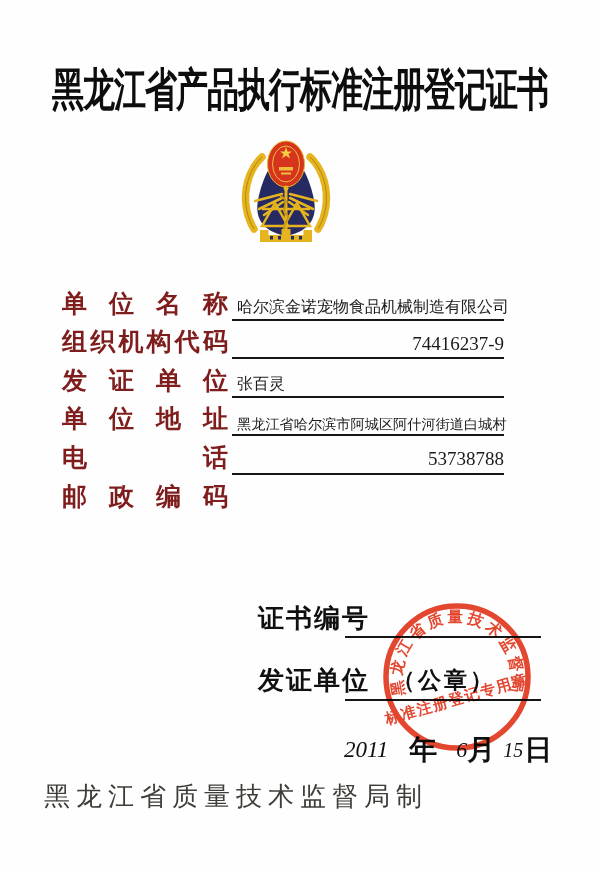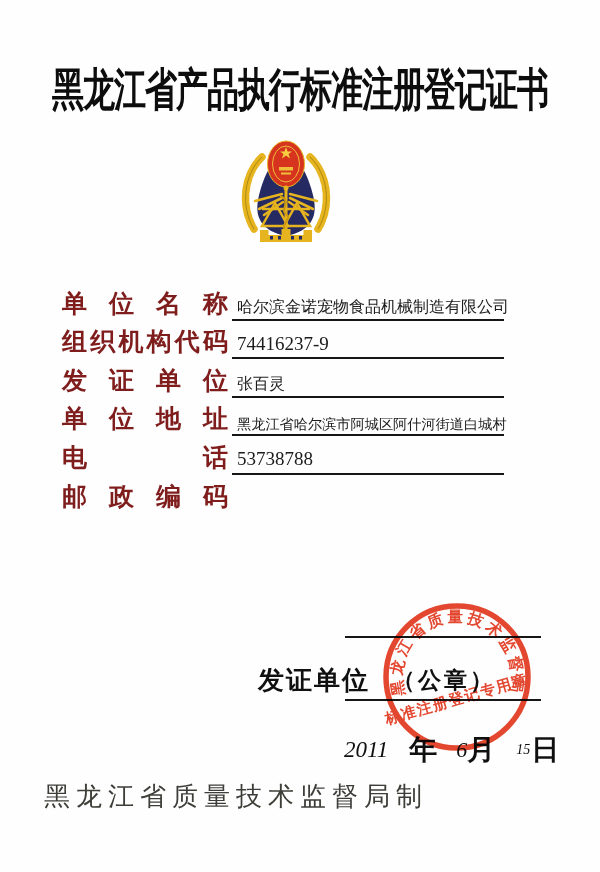--- a/index.html
+++ b/index.html
@@ -22,21 +22,21 @@
   .flabel {
     display:block; width:166px; font-size:25px; font-weight:bold; line-height:1;
     text-align:justify; text-align-last:justify; padding-bottom:5px; color:#7f1d1d;
     font-family:"Liberation Serif","DejaVu Serif",serif;
   }
   .fvalue {
     display:block; width:272px; margin-left:4px; border-bottom:2px solid #161616;
     font-size:16px; line-height:1.3; padding:0 0 1px 5px; white-space:nowrap;
     overflow:visible; color:#1b1b1b;
   }
-  .v-latin { font-size:19px; }
+  .v-latin { font-size:19px;text-align:right; }
   .v-url   { font-size:17.5px; word-spacing:6px; }
   .v-addr  { font-size:14.2px; letter-spacing:0; }
   
   .blabel {
     position:absolute; font-size:26px; font-weight:bold; color:#101010;
     letter-spacing:2px; white-space:nowrap; line-height:1;
   }
   .cert-label   { left:258px; top:606px; }
   .issuer-label { left:258px; top:668px; }
   .gongzhang {
@@ -47,21 +47,21 @@
   .uline-cert   { top:636px; }
   .uline-issuer { top:699px; }
   
   .date-row {
     position:absolute; left:344px; top:731px; display:flex; align-items:center;
     white-space:nowrap; color:#101010;
   }
   .d-num { font-style:italic; font-family:"Liberation Serif",serif; }
   .d-year  { font-size:23px; }
   .d-month { font-size:22px; margin-left:19px; }
-  .d-day   { font-size:14px; margin-left:21px; }
+  .d-day   { font-size:20px; margin-left:8px; }
   .d-cjk { font-size:28px; font-weight:bold; }
   .d-nian { margin-left:21px; }
   .d-ri   { margin-left:1px; }
   
   .seal { position:absolute; left:360px; top:580px; width:200px; height:200px;
           mix-blend-mode:multiply; opacity:.93; pointer-events:none; }
   
   .footer {
     position:absolute; top:779px; left:0; width:600px; text-align:left;
     font-size:26px; letter-spacing:6px; color:#3e3e39; white-space:nowrap;margin-left:44px;
@@ -147,20 +147,21 @@
     </div>
     <div class="row">
       <span class="flabel">电话</span>
       <span class="fvalue v-latin">53738788</span>
     </div>
     <div class="row">
       <span class="flabel">邮政编码</span>
     </div>
   </div>
 
+  <div class="blabel cert-label">证书编号</div>
   <div class="uline uline-cert"></div>
 
   <div class="blabel issuer-label">发证单位</div>
   <div class="gongzhang">（公章）</div>
   <div class="uline uline-issuer"></div>
 
   <div class="date-row">
     <span class="d-num d-year">2011</span>
     <span class="d-cjk d-nian">年</span>
     <span class="d-num d-month">6</span>

